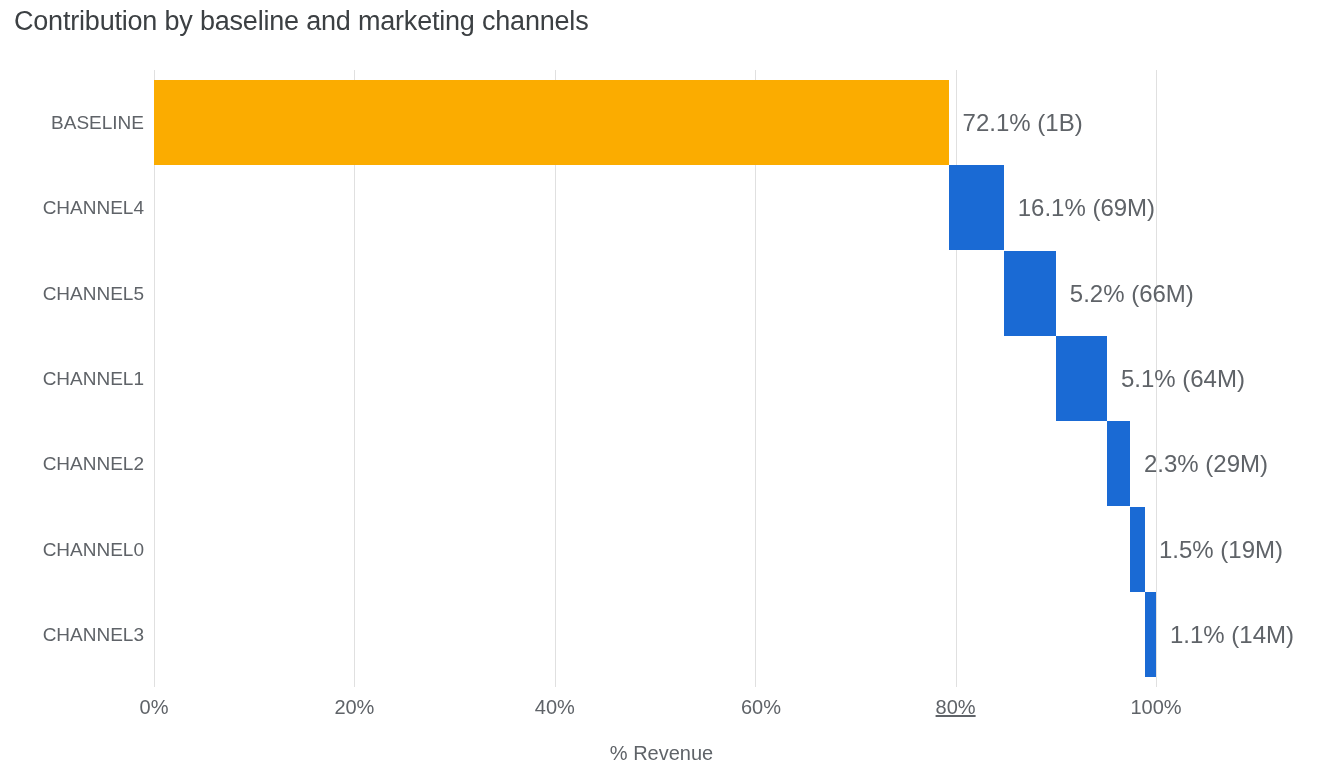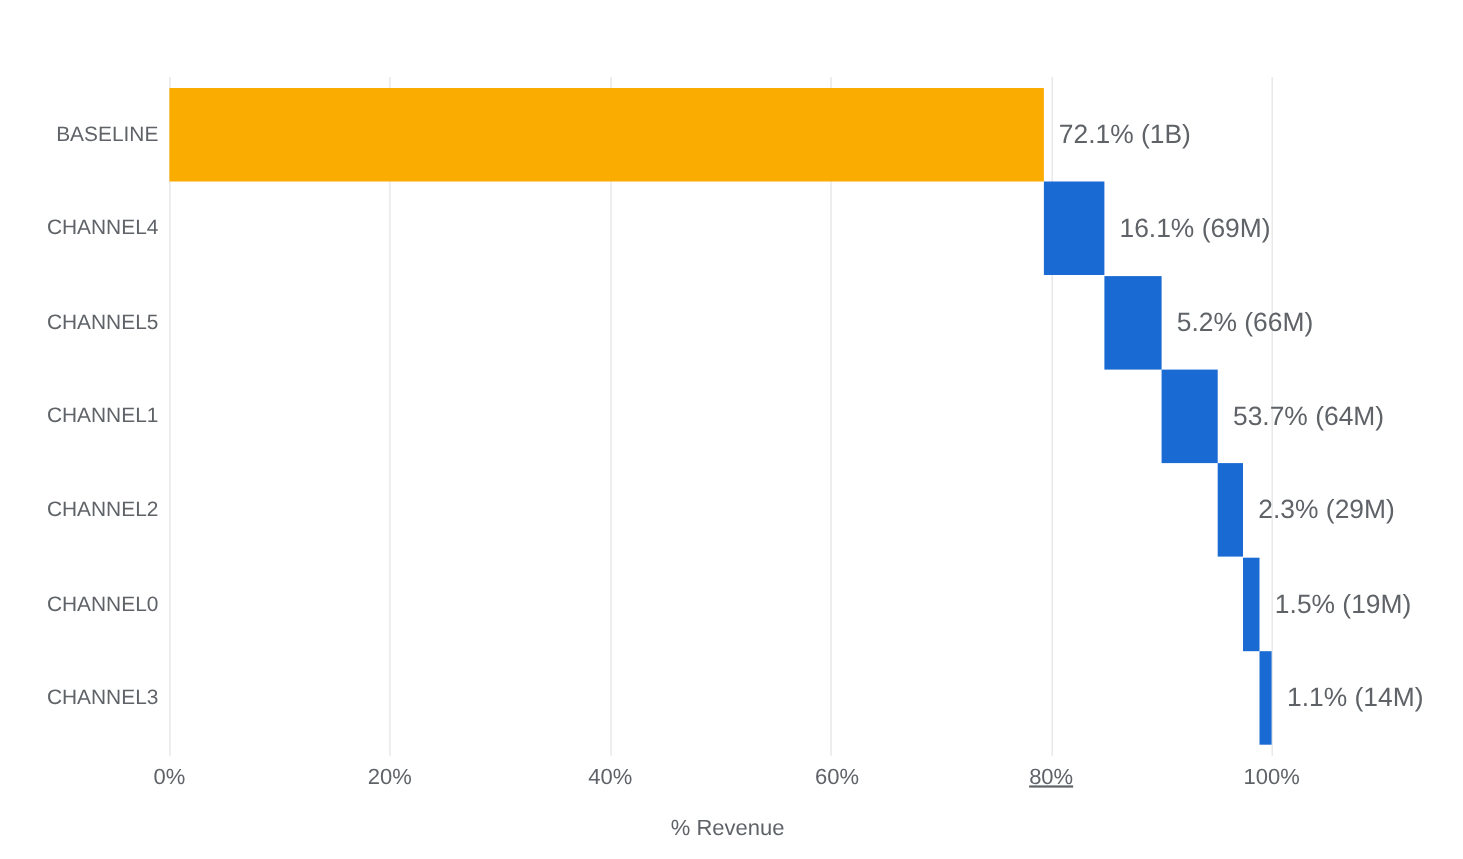--- a/index.html
+++ b/index.html
@@ -97,20 +97,21 @@
     text-align: center;
     font-size: 20px;
     color: #5f6368;
   }
 </style>
 </head>
 <body>
 
 <div id="chart-root">
 
+  <div id="chart-title">Contribution by baseline and marketing channels</div>
 
   <div id="plot-area">
 
   <div class="gridline" style="left: 0px;"></div>
       <div class="gridline" style="left: 200.4px;"></div>
       <div class="gridline" style="left: 400.8px;"></div>
       <div class="gridline" style="left: 601.2px;"></div>
       <div class="gridline" style="left: 801.6px;"></div>
       <div class="gridline" style="left: 1002px;"></div>
       <div class="xtick" style="left: 0px;">0%</div>
@@ -123,21 +124,21 @@
       <div class="cat-label" style="top: 10px;">BASELINE</div>
       <div class="val-label" style="left: 808.586px; top: 10px;">72.1% (1B)</div>
       <div class="bar channel" style="left: 794.586px; top: 95.3px; width: 55.11px;"></div>
       <div class="cat-label" style="top: 95.3px;">CHANNEL4</div>
       <div class="val-label" style="left: 863.696px; top: 95.3px;">16.1% (69M)</div>
       <div class="bar channel" style="left: 849.696px; top: 180.6px; width: 52.104px;"></div>
       <div class="cat-label" style="top: 180.6px;">CHANNEL5</div>
       <div class="val-label" style="left: 915.8px; top: 180.6px;">5.2% (66M)</div>
       <div class="bar channel" style="left: 901.8px; top: 265.9px; width: 51.102px;"></div>
       <div class="cat-label" style="top: 265.9px;">CHANNEL1</div>
-      <div class="val-label" style="left: 966.902px; top: 265.9px;">53.7% (64M)</div>
+      <div class="val-label" style="left: 966.902px; top: 265.9px;">5.1% (64M)</div>
       <div class="bar channel" style="left: 952.902px; top: 351.2px; width: 23.046px;"></div>
       <div class="cat-label" style="top: 351.2px;">CHANNEL2</div>
       <div class="val-label" style="left: 989.948px; top: 351.2px;">2.3% (29M)</div>
       <div class="bar channel" style="left: 975.948px; top: 436.5px; width: 15.03px;"></div>
       <div class="cat-label" style="top: 436.5px;">CHANNEL0</div>
       <div class="val-label" style="left: 1004.98px; top: 436.5px;">1.5% (19M)</div>
       <div class="bar channel" style="left: 990.978px; top: 521.8px; width: 11.022px;"></div>
       <div class="cat-label" style="top: 521.8px;">CHANNEL3</div>
       <div class="val-label" style="left: 1016px; top: 521.8px;">1.1% (14M)</div>
     </div>

